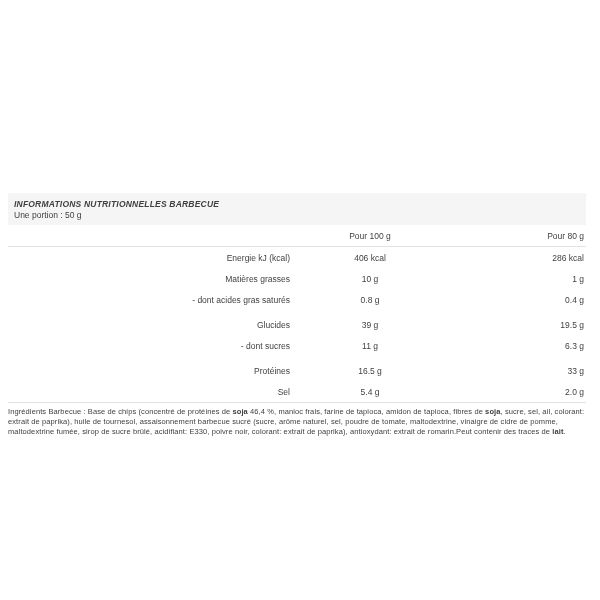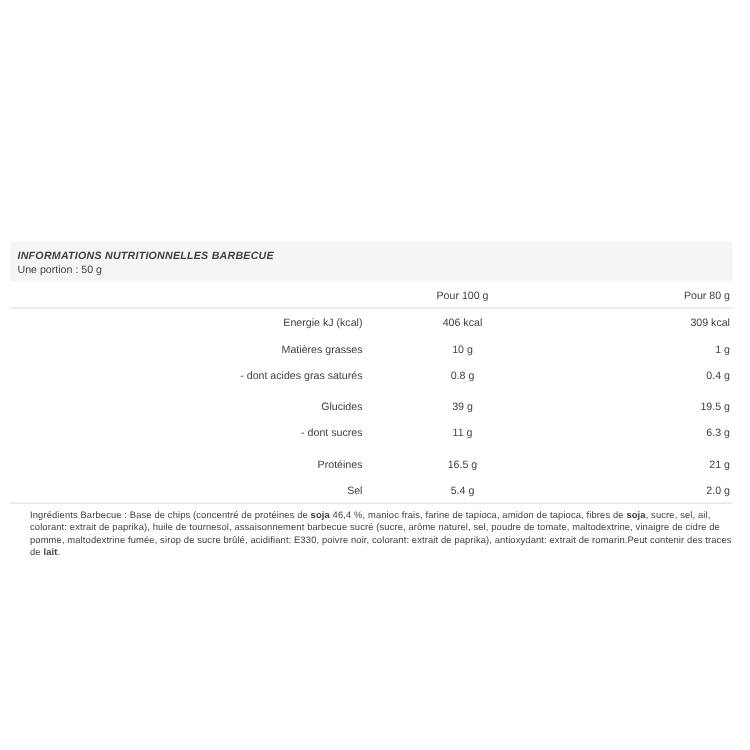--- a/index.html
+++ b/index.html
@@ -57,21 +57,21 @@
   .spacer{height:4px;}
   .cell{box-sizing:border-box;}
   .c-label{flex:1 1 auto;padding-left:5px;text-align:right;}
   .c-mid{width:160px;flex:0 0 160px;text-align:center;}
   .c-right{width:136px;flex:0 0 136px;text-align:right;padding-right:2px;}
   .divider{
     border-top:1px solid var(--divider);
     height:0;
   }
   .ingredients{
-    margin:4px 0 0 16px;
+    margin:4px 0 0 0;
     font-size:7.5px;
     line-height:10px;
     letter-spacing:0.1px;
   }
   .ingredients b{font-weight:bold;}
 </style>
 </head>
 <body>
 
 <div class="container">
@@ -84,21 +84,21 @@
   <div class="col-header">
     <div class="cell c-label"></div>
     <div class="cell c-mid">Pour 100 g</div>
     <div class="cell c-right">Pour 80 g</div>
   </div>
 
   <div id="nutrition-rows">
       <div class="trow">
         <div class="cell c-label">Energie kJ (kcal)</div>
         <div class="cell c-mid">406 kcal</div>
-        <div class="cell c-right">309 kcal</div>
+        <div class="cell c-right">286 kcal</div>
       </div>
       <div class="trow">
         <div class="cell c-label">Matières grasses</div>
         <div class="cell c-mid">10 g</div>
         <div class="cell c-right">1 g</div>
       </div>
       <div class="trow">
         <div class="cell c-label">- dont acides gras saturés</div>
         <div class="cell c-mid">0.8 g</div>
         <div class="cell c-right">0.4 g</div>
@@ -111,21 +111,21 @@
       </div>
       <div class="trow">
         <div class="cell c-label">- dont sucres</div>
         <div class="cell c-mid">11 g</div>
         <div class="cell c-right">6.3 g</div>
       </div>
       <div class="spacer"></div>
       <div class="trow">
         <div class="cell c-label">Protéines</div>
         <div class="cell c-mid">16.5 g</div>
-        <div class="cell c-right">21 g</div>
+        <div class="cell c-right">33 g</div>
       </div>
       <div class="trow">
         <div class="cell c-label">Sel</div>
         <div class="cell c-mid">5.4 g</div>
         <div class="cell c-right">2.0 g</div>
       </div>
     </div>
 
   <div class="divider"></div>
 

